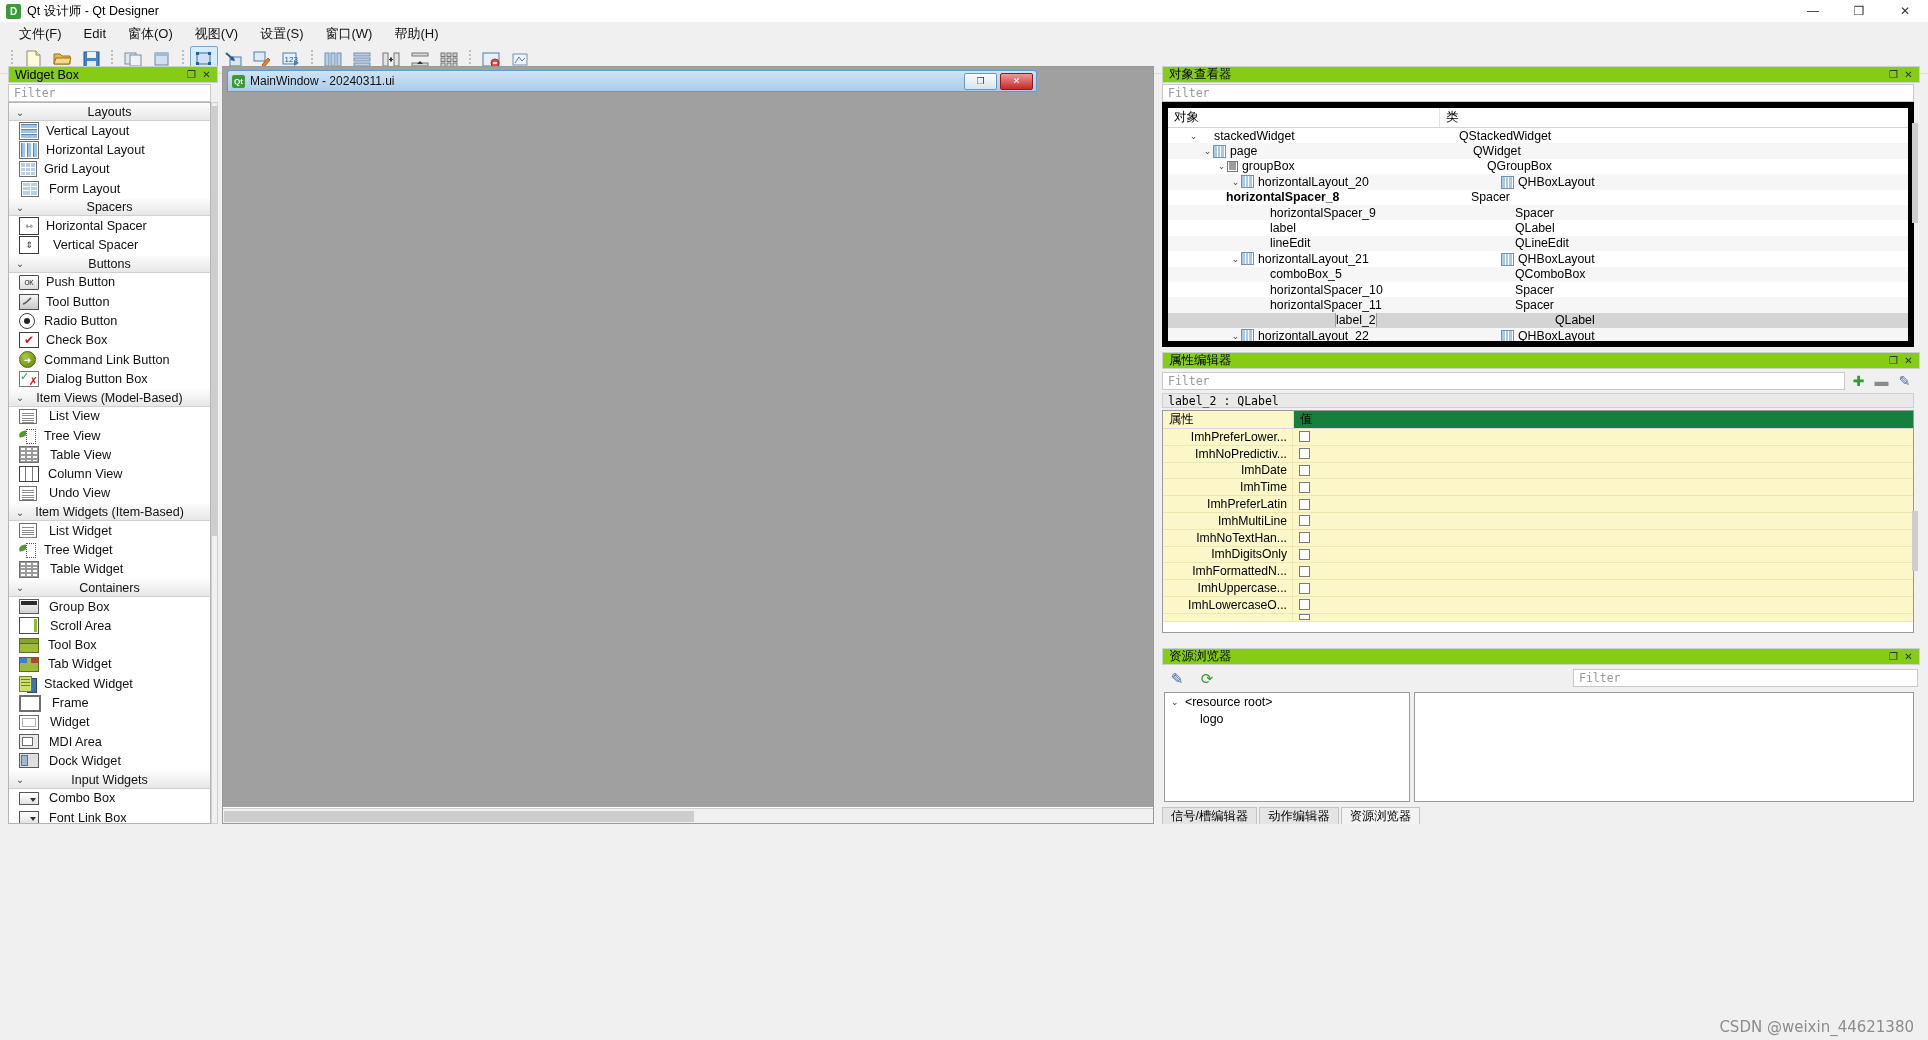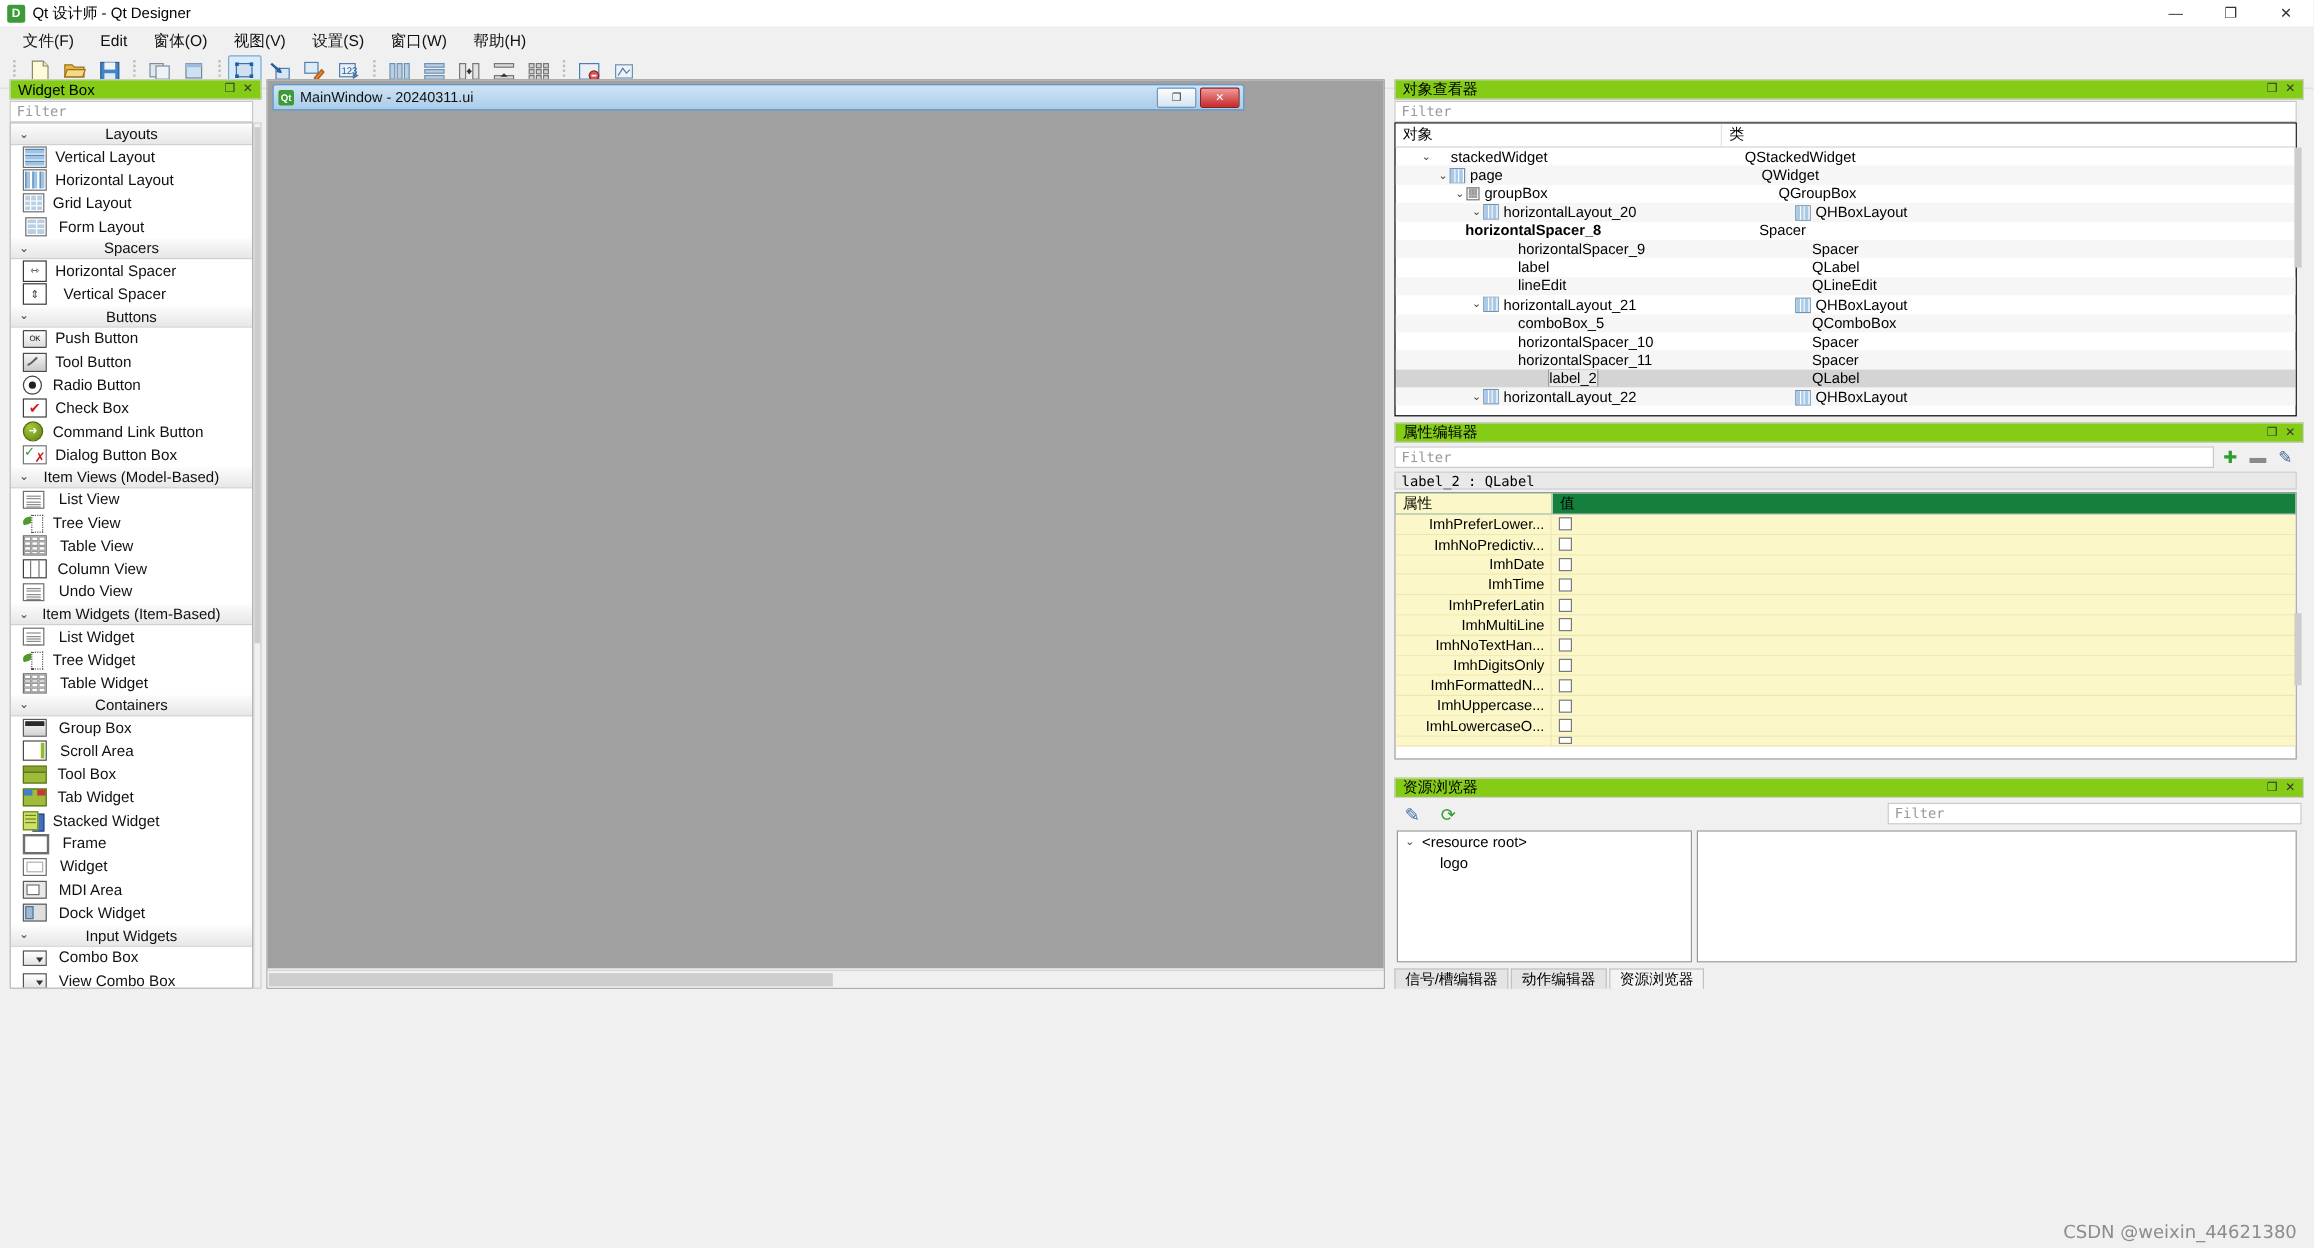--- a/index.html
+++ b/index.html
@@ -125,21 +125,21 @@
   .formwin-title{font-size:12px;color:#111;}
   .formwin-btns{margin-left:auto;display:flex;gap:3px;padding-right:3px;}
   .fw-btn{width:31px;height:15px;border:1px solid #6d97bd;border-radius:2px;
      background:linear-gradient(#fdfdfd,#d5e4f1);display:flex;align-items:center;justify-content:center;font-size:9px;color:#333;}
   .fw-btn.close{background:linear-gradient(#ef9a9a,#c62828);border-color:#8e1b1b;color:#fff;}
   .h-scroll{position:absolute;left:0;bottom:0;width:930px;height:15px;background:#f0f0f0;border-top:1px solid #cfcfcf;box-sizing:border-box;}
   .h-thumb{position:absolute;left:1px;top:2px;width:470px;height:11px;background:#cdcdcd;}
 
   
   .objinspector{position:absolute;left:1162px;top:66px;width:758px;height:281px;}
-  .oi-tree{position:absolute;left:0;top:36px;width:752px;height:245px;background:#fff;border:1px solid #000000;box-sizing:border-box;overflow:hidden;}
+  .oi-tree{position:absolute;left:0;top:36px;width:752px;height:245px;background:#fff;border:6px solid #000000;box-sizing:border-box;overflow:hidden;}
   .oi-head{height:19px;background:#fff;border-bottom:1px solid #d4d4d4;display:flex;font-size:12.5px;}
   .oi-head .c1{width:265px;padding-left:6px;display:flex;align-items:center;}
   .oi-head .c2{flex:1;padding-left:6px;display:flex;align-items:center;border-left:1px solid #e2e2e2;}
   .oi-row{height:15.4px;display:flex;font-size:12.3px;align-items:center;}
   .oi-row.alt{background:#f6f6f6;}
   .oi-row.sel{background:#d4d4d4;}
   .oi-row .name{width:265px;display:flex;align-items:center;overflow:hidden;white-space:nowrap;}
   .oi-row .cls{flex:1;display:flex;align-items:flex-end;gap:4px;padding-left:6px;white-space:nowrap;}
   .oi-chev{width:11px;text-align:center;font-size:9px;color:#444;flex:0 0 11px;}
   .oi-mini{width:11px;height:11px;flex:0 0 11px;margin-right:4px;}
@@ -598,21 +598,21 @@
       <div class="grp">
         <span class="chev">⌄</span>
         <span class="gtxt">Input Widgets</span>
       </div>
       <div class="wrow">
         <span class="wico ic-combo" style="width:15px;height:11px;margin-right:10px;"></span>
         <span class="wtxt">Combo Box</span>
       </div>
       <div class="wrow">
         <span class="wico ic-combo" style="width:15px;height:11px;margin-right:10px;"></span>
-        <span class="wtxt">View Combo Box</span>
+        <span class="wtxt">Font Link Box</span>
       </div>
     </div>
   </div>
 
   <div class="central">
     <div class="mdi">
       <div class="formwin">
         <div class="formwin-bar">
           <span class="formwin-ico">Qt</span>
           <span class="formwin-title">MainWindow - 20240311.ui</span>
@@ -788,21 +788,21 @@
             <div class="name" style="padding-left: 76px;">
               <span class="oi-chev"></span>
               <span class="oi-mini"></span>
               <span>horizontalSpacer_11</span>
             </div>
             <div class="cls">
               <span>Spacer</span>
             </div>
           </div>
           <div class="oi-row sel">
-            <div class="name" style="padding-left: 76px; gap: 13px;">
+            <div class="name" style="padding-left: 116px; gap: 13px;">
               <span class="oi-chev"></span>
               <span class="oi-mini"></span>
               <span style="background: rgb(233, 233, 233); outline: rgb(156, 156, 156) solid 1px;">label_2</span>
             </div>
             <div class="cls">
               <span>QLabel</span>
             </div>
           </div>
           <div class="oi-row alt">
             <div class="name" style="padding-left: 62px;">

